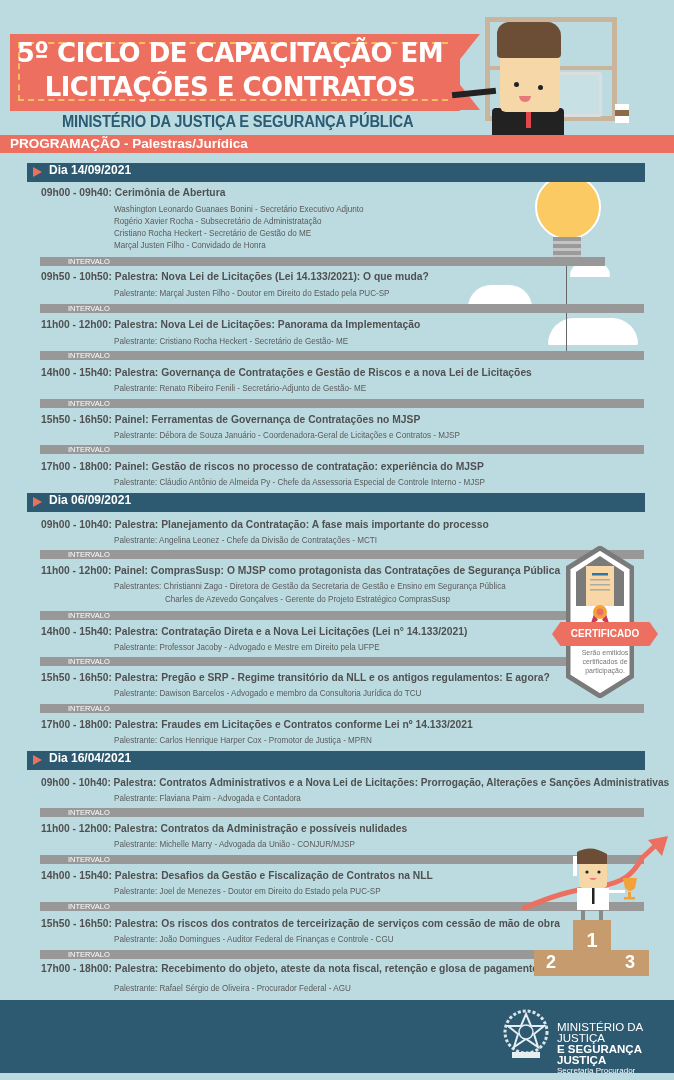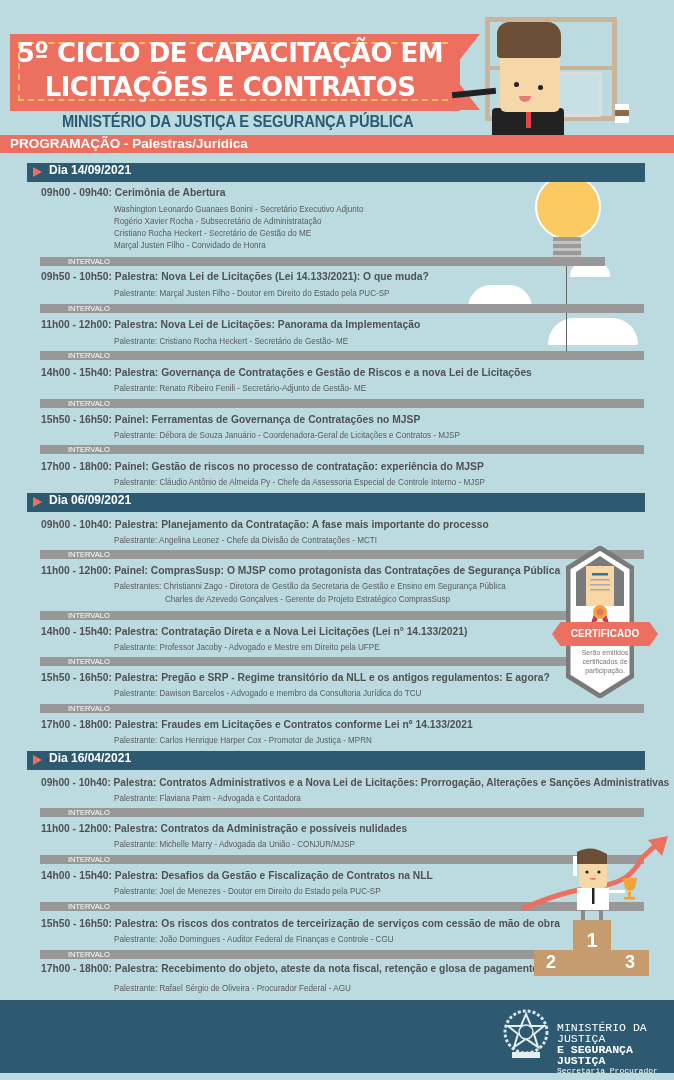--- a/index.html
+++ b/index.html
@@ -41,21 +41,21 @@
   .bulb-base{left:553px;top:237px;width:28px;height:22px;background:repeating-linear-gradient(#9a9a9a 0 4px,#c4c4c4 4px 7px);}
   .string{left:566px;top:259px;width:1px;height:95px;background:#666;}
   .cloud{background:#fff;border-radius:30px 30px 2px 2px;}
   .cert-banner{left:552px;top:622px;width:106px;height:24px;background:#ec6f60;color:#fff;font-weight:bold;font-size:10px;text-align:center;line-height:24px;clip-path:polygon(8% 0,92% 0,100% 50%,92% 100%,8% 100%,0 50%);}
   .cert-note{left:570px;top:648px;width:70px;text-align:center;color:#777;font-size:7px;line-height:9px;}
   
   .pod1{left:573px;top:920px;width:38px;height:40px;background:#c69b6d;color:#fff;font-weight:bold;font-size:20px;text-align:center;line-height:40px;}
   .pod23{left:534px;top:950px;width:115px;height:26px;background:#c69b6d;color:#fff;font-weight:bold;font-size:18px;}
   
   .footer{left:0;top:1000px;width:674px;height:73px;background:#2d5a70;}
-  .footer-text{left:557px;top:1022px;color:#fff;font-size:11.5px;line-height:11px;font-family:Liberation Mono, monospace;}
+  .footer-text{left:557px;top:1022px;color:#fff;font-size:11.5px;line-height:11px;}
   .seal{left:500px;top:1008px;width:52px;height:56px;}
 </style>
 </head>
 <body>
 
 <div class="abs window"></div>
 <div class="abs win-v"></div>
 <div class="abs win-h"></div>
 <div class="abs monitor"></div>
 <div class="abs cup"></div>

